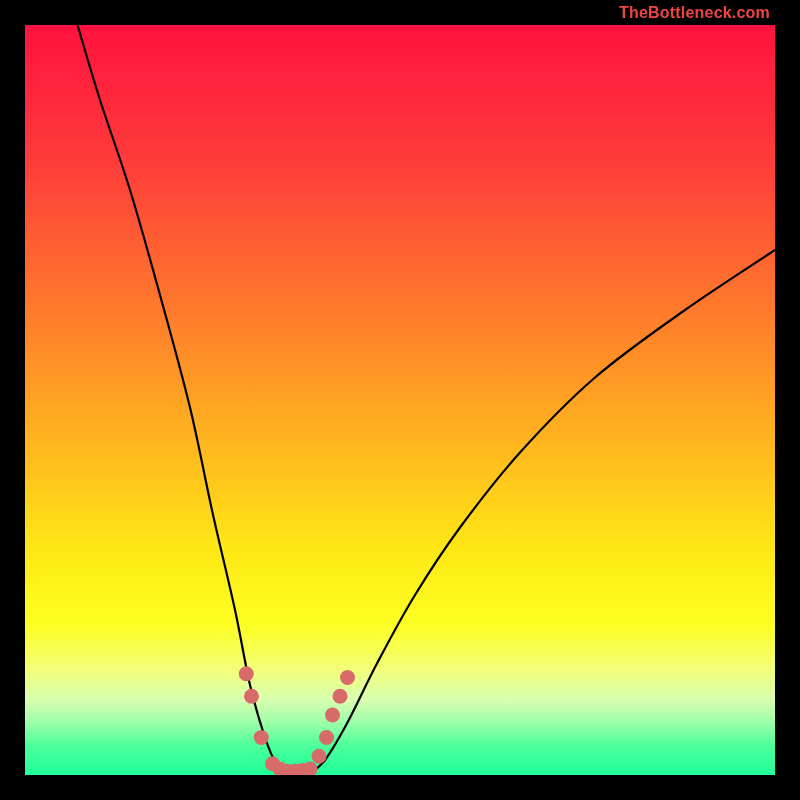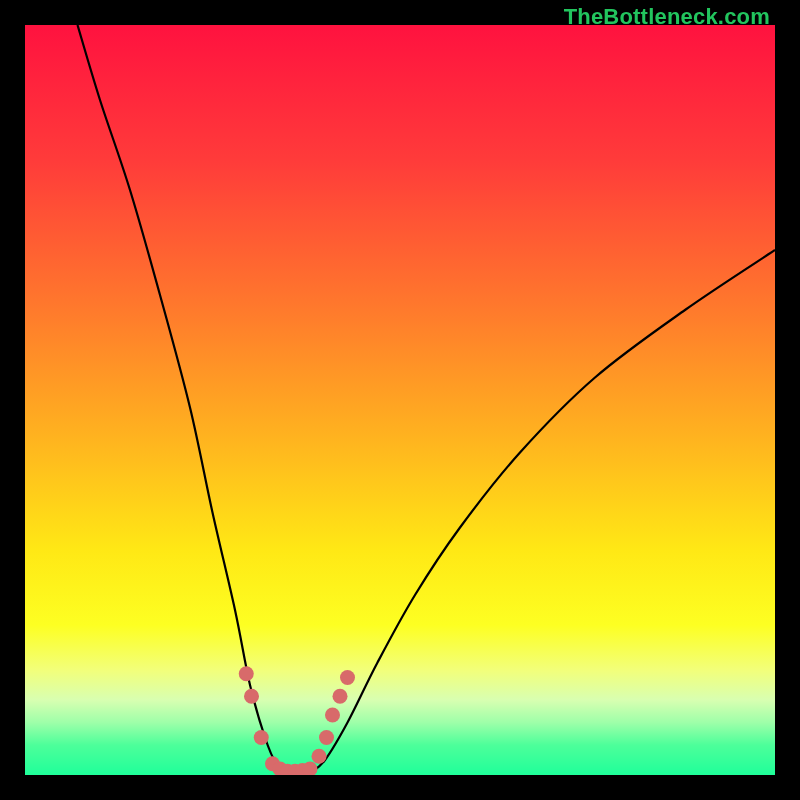--- a/index.html
+++ b/index.html
@@ -21,22 +21,22 @@
     left: 25px;
     top: 25px;
     width: 750px;
     height: 750px;
     overflow: hidden;
   }
   .watermark {
     position: absolute;
     top: 4px;
     right: 30px;
-    color: #22c55e;
-    font-size: 22px;
+    color: #ef4444;
+    font-size: 16px;
     font-weight: 600;
     letter-spacing: 0.2px;
     user-select: none;
   }
   svg {
     display: block;
   }
 </style>
 </head>
 <body>

